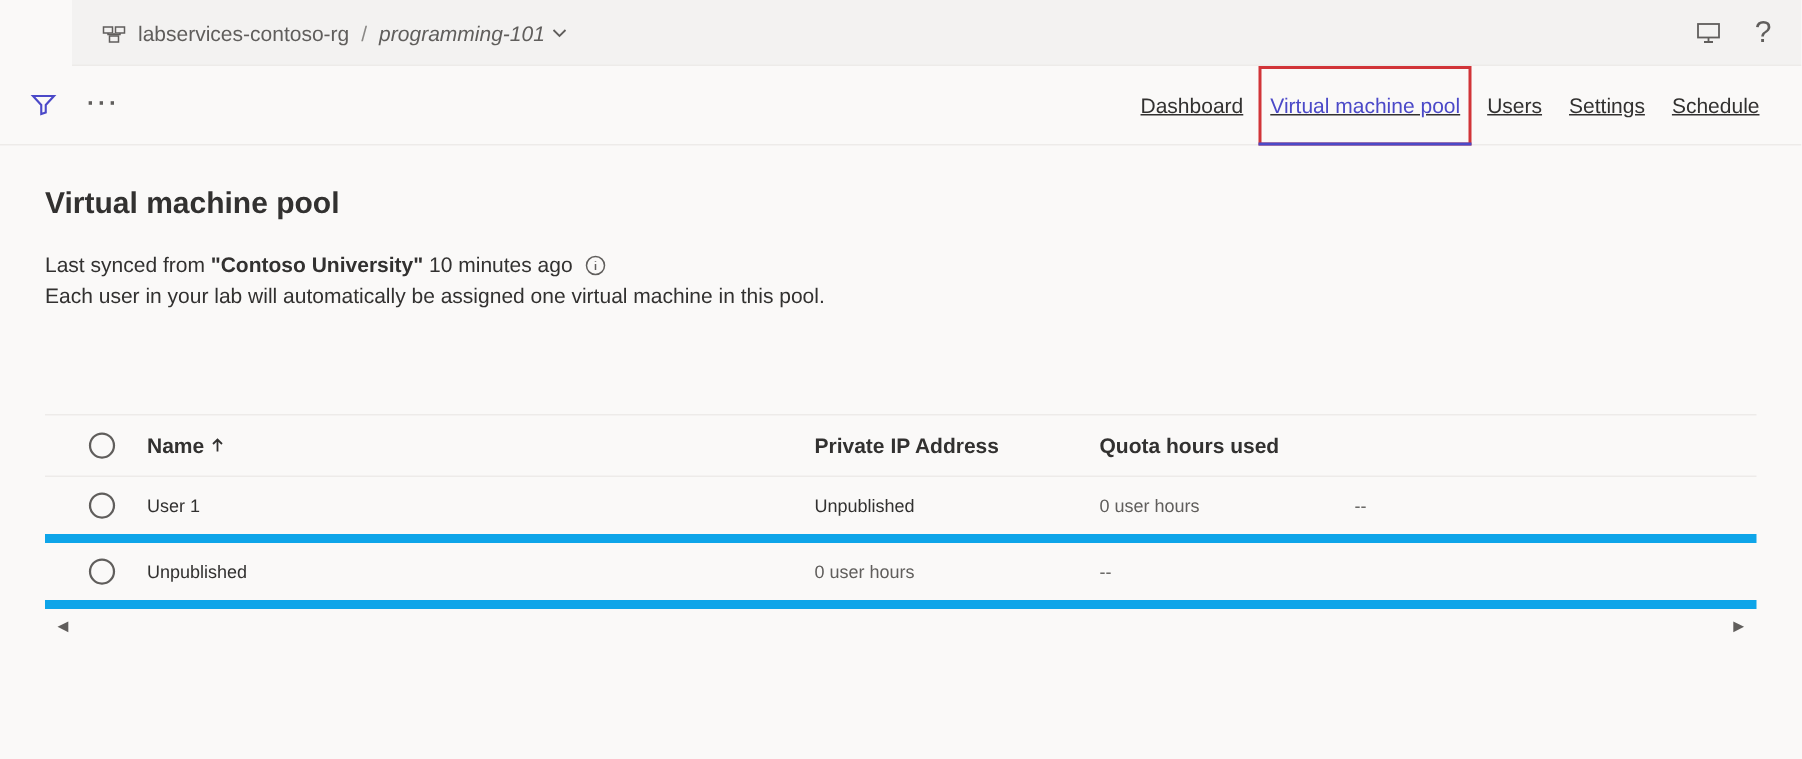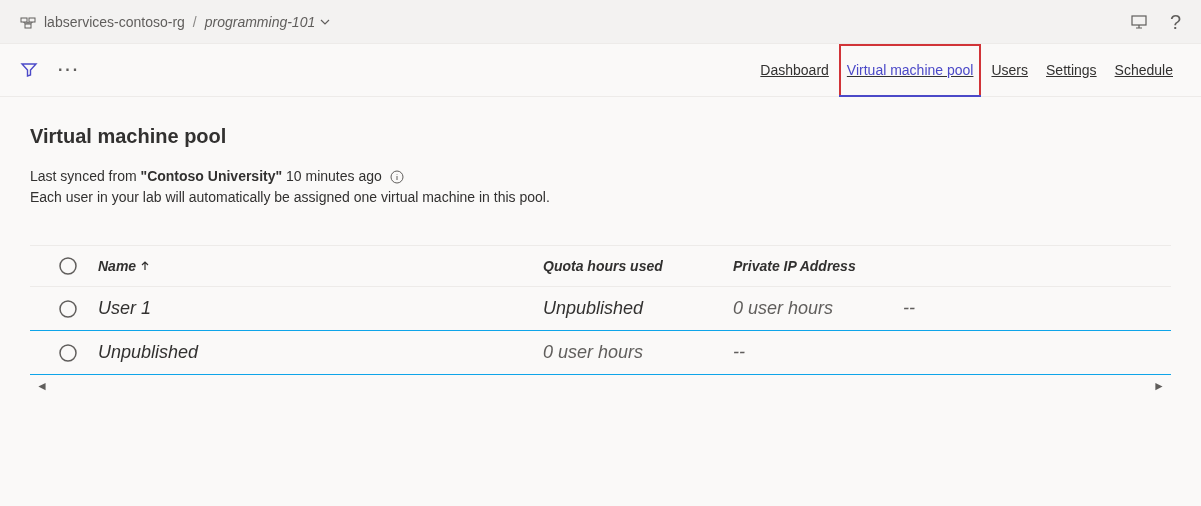--- a/index.html
+++ b/index.html
@@ -6,20 +6,21 @@
   html, body { width: 1201px; height: 506px; background: #faf9f8; font-family: "Segoe UI", -apple-system, BlinkMacSystemFont, sans-serif; color: #323130; overflow: hidden; }
   
   
   .topbar {
     height: 44px;
     display: flex;
     align-items: center;
     padding: 0 20px;
     background: #f3f2f1;
     border-bottom: 1px solid #edebe9;
+    margin-left: 48px;
   }
   .breadcrumb {
     display: flex;
     align-items: center;
     gap: 8px;
     font-size: 14px;
     color: #605e5c;
     flex: 1;
   }
   .breadcrumb .sep { color: #8a8886; }
@@ -59,41 +60,40 @@
 
   
   .content { padding: 28px 30px 0 30px; }
   .page-title { font-size: 20px; font-weight: 600; margin-bottom: 18px; }
   .subtext { font-size: 14px; color: #323130; line-height: 1.5; }
   .subtext .bold { font-weight: 600; }
   .subtext .info { display:inline-flex; vertical-align:middle; margin-left:4px; color:#605e5c; }
 
   
   .table {
-    margin-top: 37px;
-    font-style: italic;
+    margin-top: 68px;
   }
   .thead, .trow {
     display: grid;
     grid-template-columns: 60px 1fr 190px 170px 260px;
     align-items: center;
     padding: 0 8px;
   }
   .thead {
     height: 42px;
     border-top: 1px solid #edebe9;
     border-bottom: 1px solid #edebe9;
     font-size: 14px;
     font-weight: 600;
   }
   .thead .col { display:flex; align-items:center; gap:4px; }
   .trow {
     height: 44px;
-    font-size: 18px;
-    border-bottom: 1px solid #0ea5e9;
+    font-size: 12px;
+    border-bottom: 6px solid #0ea5e9;
   }
   .trow .muted { color: #605e5c; }
   .check { display:flex; justify-content:center; }
   .check svg { display:block; }
 
   .scrollhint {
     display:flex; justify-content:space-between;
     padding: 4px 6px 0 6px;
     color:#605e5c;
     font-size:12px;
@@ -170,22 +170,22 @@
         <svg width="20" height="20" viewBox="0 0 20 20">
             <circle cx="10" cy="10" r="8" fill="none" stroke="#605e5c" stroke-width="1.5"></circle>
           </svg>
       </div>
       <div class="col">
         <span>Name</span>
         <svg width="10" height="10" viewBox="0 0 10 10">
             <path d="M5 1v8M2 4l3-3 3 3" fill="none" stroke="#323130" stroke-width="1.2"></path>
           </svg>
       </div>
+      <div class="col">Private IP Address</div>
       <div class="col">Quota hours used</div>
-      <div class="col">Private IP Address</div>
     </div>
 
     <div class="trow">
       <div class="check">
         <svg width="20" height="20" viewBox="0 0 20 20">
             <circle cx="10" cy="10" r="8" fill="none" stroke="#605e5c" stroke-width="1.5"></circle>
           </svg>
       </div>
       <div>User 1</div>
       <div>Unpublished</div>

